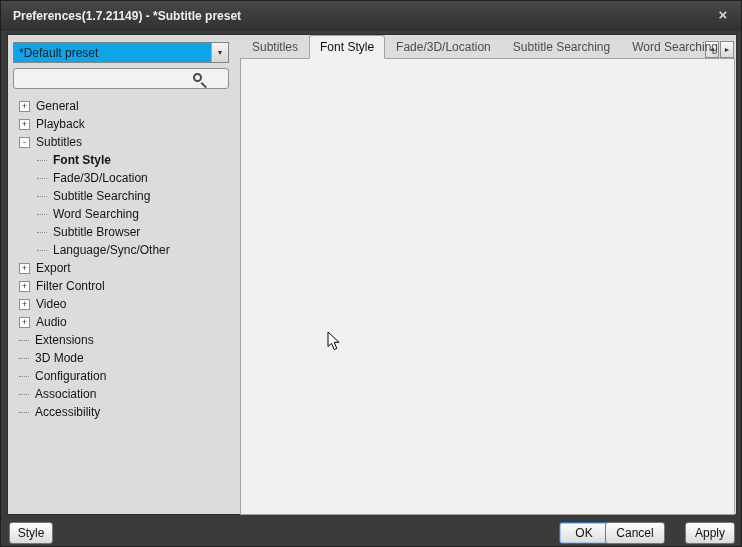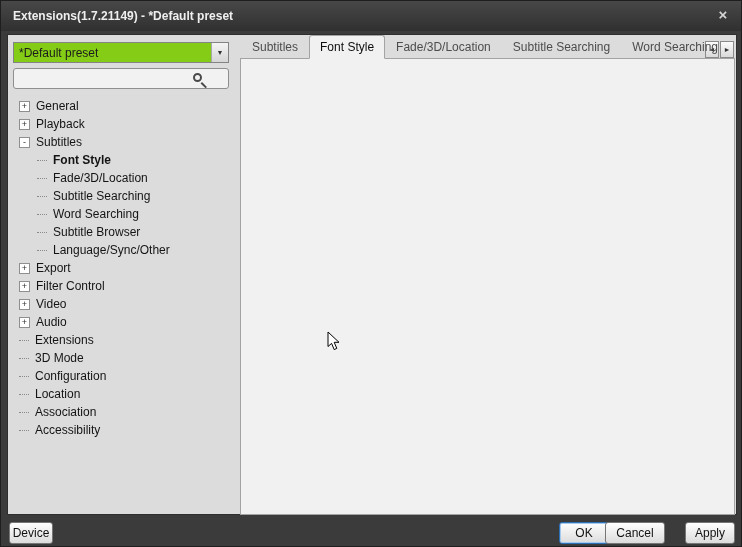--- a/index.html
+++ b/index.html
@@ -15,21 +15,21 @@
 
   
   .client{position:absolute;left:6px;top:33px;width:730px;height:481px;background:#dcdcdc;border:1px solid #2e2e2e;}
 
   
   .lbl{position:absolute;text-align:right;white-space:nowrap;color:#1c1c1c;}
   .hdr{position:absolute;text-align:center;white-space:nowrap;color:#1c1c1c;}
   .btn{position:absolute;display:flex;align-items:center;justify-content:center;background:linear-gradient(#fefefe,#dcdcdc);
        border:1px solid #767676;border-radius:3px;color:#111;white-space:nowrap;}
   .btn.focus{border-color:#2f6fb4;box-shadow:inset 0 0 0 1px #a4c9ec;}
-  .combo{position:absolute;display:flex;align-items:center;background:#84cc16;border:1px solid #848484;}
+  .combo{position:absolute;display:flex;align-items:center;background:#0ea5e9;border:1px solid #848484;}
   .combo .cv{flex:1;padding:0 5px;white-space:nowrap;overflow:hidden;}
   .combo .ca{width:17px;align-self:stretch;display:flex;align-items:center;justify-content:center;font-size:7px;
              color:#333;background:linear-gradient(#f4f4f4,#d6d6d6);border-left:1px solid #a8a8a8;}
   .spin{position:absolute;height:20px;display:flex;background:#fff;border:1px solid #848484;}
   .spin .sv{flex:1;text-align:right;padding:3px 3px 0 0;overflow:hidden;}
   .spin .sb{width:15px;display:flex;flex-direction:column;border-left:1px solid #aeaeae;}
   .spin .sb span{flex:1;display:flex;align-items:center;justify-content:center;font-size:6px;color:#333;
                  background:linear-gradient(#fafafa,#dcdcdc);}
   .spin .sb .su{border-bottom:1px solid #c6c6c6;}
   .slider{position:absolute;height:17px;}
@@ -67,21 +67,21 @@
   .page{position:absolute;left:239px;top:57px;width:495px;height:457px;background:#f1f1f1;border:1px solid #a3a3a3;z-index:2;}
 
   .cursor{position:absolute;left:326px;top:330px;z-index:99;}
 </style>
 </head>
 <body>
 
 <div class="win">
 
   <div class="titlebar">
-    <span>Extensions(1.7.21149) - *Default preset</span>
+    <span>Preferences(1.7.21149) - *Subtitle preset</span>
     <span class="close">×</span>
   </div>
 
   <div class="client"></div>
 
   <div class="combo" style="left:12px;top:41px;width:216px;height:21px">
     <span class="cv">*Default preset</span>
     <span class="ca">▼</span>
   </div>
 
@@ -147,24 +147,20 @@
         <span class="dash"></span>
         <span class="tl">Extensions</span>
       </div>
     <div class="ti">
         <span class="dash"></span>
         <span class="tl">3D Mode</span>
       </div>
     <div class="ti">
         <span class="dash"></span>
         <span class="tl">Configuration</span>
-      </div>
-    <div class="ti">
-        <span class="dash"></span>
-        <span class="tl">Location</span>
       </div>
     <div class="ti">
         <span class="dash"></span>
         <span class="tl">Association</span>
       </div>
     <div class="ti">
         <span class="dash"></span>
         <span class="tl">Accessibility</span>
       </div>
   </div>
@@ -406,21 +402,21 @@
       <span class="cb"></span>
       <span>Enable</span>
     </div>
     <span class="swatch" style="left: 70px; top: 16px; background-color: rgb(0, 0, 0);"></span>
     <div class="slider" style="left:98px;top:16px;width:70px">
         <span class="trk"></span>
         <span class="th" style="left:24px"></span>
       </div>
   </div>
 
-  <div class="btn" style="left:8px;top:521px;width:44px;height:22px">Device</div>
+  <div class="btn" style="left:8px;top:521px;width:44px;height:22px">Style</div>
   <div class="btn focus" style="left:558px;top:521px;width:50px;height:22px">OK</div>
   <div class="btn" style="left:604px;top:521px;width:60px;height:22px">Cancel</div>
   <div class="btn" style="left:684px;top:521px;width:50px;height:22px">Apply</div>
 
   <div class="cursor">
     <svg width="13" height="20" viewBox="0 0 13 20">
         <path d="M1 1 L1 15.5 L4.6 12.4 L7.2 18.6 L9.8 17.4 L7.2 11.3 L12 11.3 Z" fill="#ffffff" stroke="#000000" stroke-width="1"></path>
       </svg>
   </div>
 

